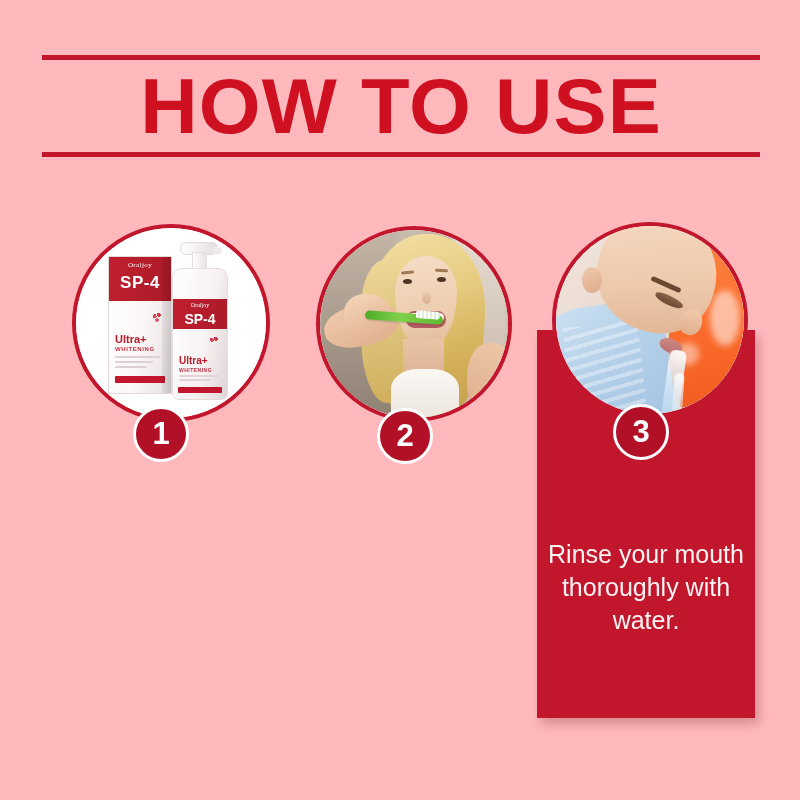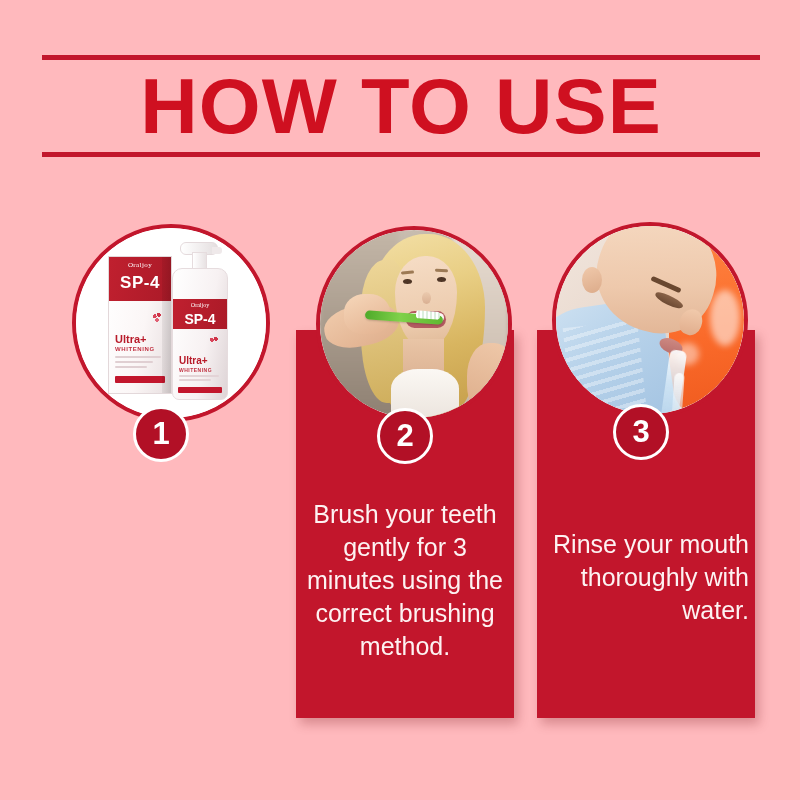--- a/index.html
+++ b/index.html
@@ -74,21 +74,21 @@
     right: 6px;
     text-align: center;
     color: #fdf2f2;
     font-family: "Liberation Sans", sans-serif;
     font-size: 25px;
     line-height: 33px;
     font-weight: normal;
   }
   .card-1 .card-text { top: 142px; }
   .card-2 .card-text { top: 168px; }
-  .card-3 .card-text { top: 198px; text-align: right; }
+  .card-3 .card-text { top: 208px; }
 
   
   .photo-circle {
     position: absolute;
     border-radius: 50%;
     border: 4px solid #c2162c;
     background: #ffffff;
     overflow: hidden;
     box-sizing: border-box;
   }
@@ -473,23 +473,20 @@
             </div>
           <div class="prod-bottle-foot"></div>
         </div>
 
       </div>
     </div>
   </div>
 
   <div class="badge badge-1">1</div>
 
-  <div class="card card-2">
-    <div class="card-text">Brush your teeth gently for 3 minutes using the correct brushing method.</div>
-  </div>
 
   <div class="photo-circle circle-2">
     <div class="photo-inner">
       <div class="scene-brush">
         <div class="brush-wall-l"></div>
         <div class="brush-wall-r"></div>
         <div class="brush-hair"></div>
         <div class="brush-hair-l"></div>
         <div class="brush-arm-r"></div>
         <div class="brush-face"></div>

